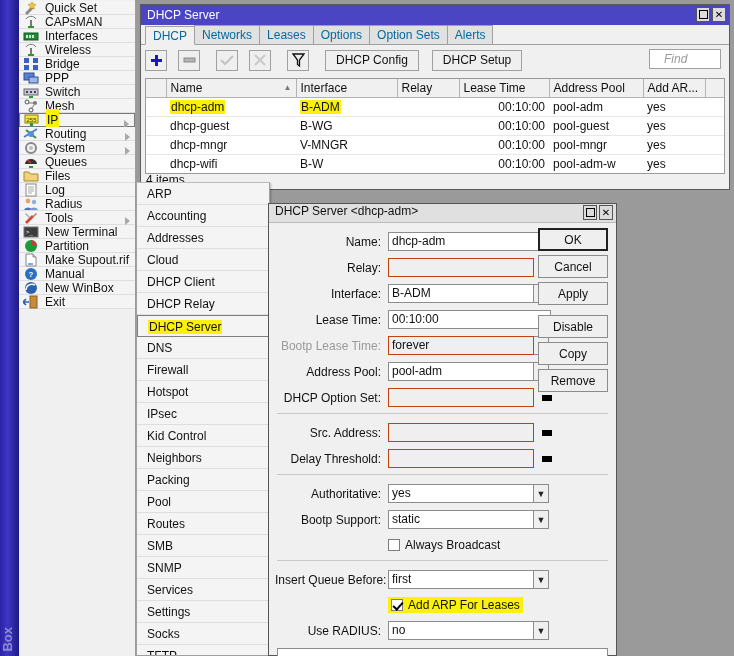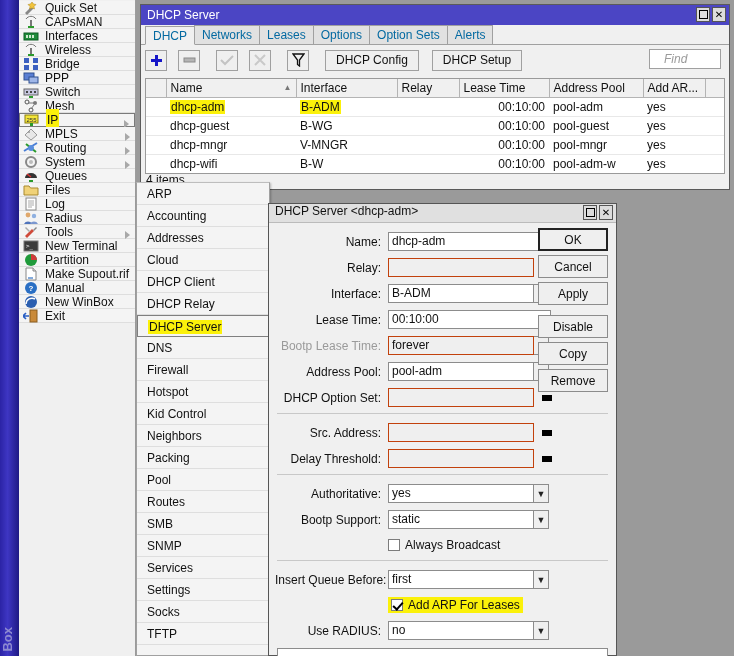--- a/index.html
+++ b/index.html
@@ -298,30 +298,20 @@
             <text x="7.5" y="8.5" font-size="6" text-anchor="middle" fill="#333" font-family="sans-serif">255</text>
             <rect x="6" y="10" width="3" height="3" fill="#2b9a2b"></rect>
           </svg>
         </span>
         <span class="m-lbl hl">IP</span>
         <span class="m-arrow"></span>
       </div>
       <div class="menu-item">
         <span class="m-ico">
           <svg class="ic" viewBox="0 0 16 14">
-            <path d="M2 8l6-6 6 6-6 5z" fill="#e8e8e8" stroke="#999"></path>
-            <circle cx="6" cy="5" r="1" fill="#999"></circle>
-          </svg>
-        </span>
-        <span class="m-lbl">MPLS</span>
-        <span class="m-arrow"></span>
-      </div>
-      <div class="menu-item">
-        <span class="m-ico">
-          <svg class="ic" viewBox="0 0 16 14">
             <path d="M1 10L14 2" stroke="#4b7fd6" stroke-width="2"></path>
             <path d="M3 3l10 8" stroke="#2b9a2b" stroke-width="2"></path>
             <circle cx="8" cy="7" r="3" fill="#5b8edd"></circle>
           </svg>
         </span>
         <span class="m-lbl">Routing</span>
         <span class="m-arrow"></span>
       </div>
       <div class="menu-item">
         <span class="m-ico">
@@ -444,20 +434,21 @@
     <div class="sub-item"><span>ARP</span></div>
     <div class="sub-item"><span>Accounting</span></div>
     <div class="sub-item"><span>Addresses</span></div>
     <div class="sub-item"><span>Cloud</span></div>
     <div class="sub-item"><span>DHCP Client</span></div>
     <div class="sub-item"><span>DHCP Relay</span></div>
     <div class="sub-item sel"><span class="hl">DHCP Server</span></div>
     <div class="sub-item"><span>DNS</span></div>
     <div class="sub-item"><span>Firewall</span></div>
     <div class="sub-item"><span>Hotspot</span></div>
+    <div class="sub-item"><span>IPsec</span></div>
     <div class="sub-item"><span>Kid Control</span></div>
     <div class="sub-item"><span>Neighbors</span></div>
     <div class="sub-item"><span>Packing</span></div>
     <div class="sub-item"><span>Pool</span></div>
     <div class="sub-item"><span>Routes</span></div>
     <div class="sub-item"><span>SMB</span></div>
     <div class="sub-item"><span>SNMP</span></div>
     <div class="sub-item"><span>Services</span></div>
     <div class="sub-item"><span>Settings</span></div>
     <div class="sub-item"><span>Socks</span></div>

